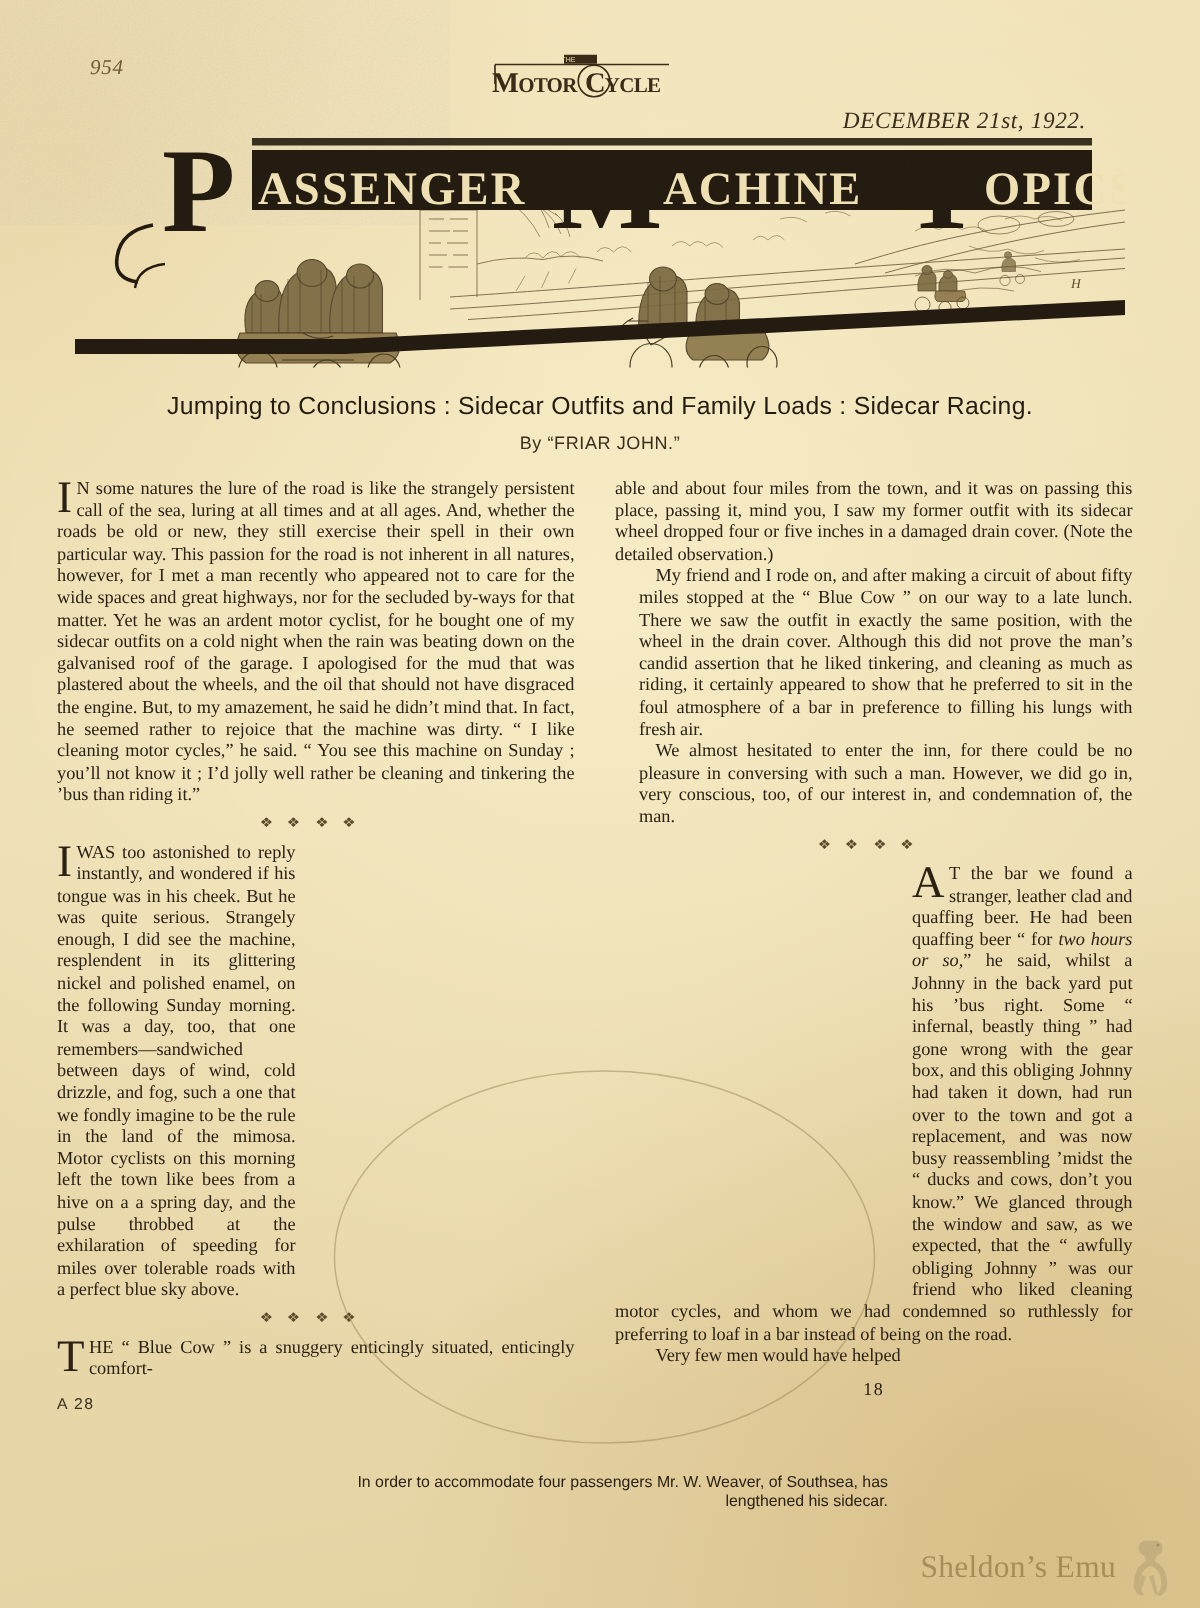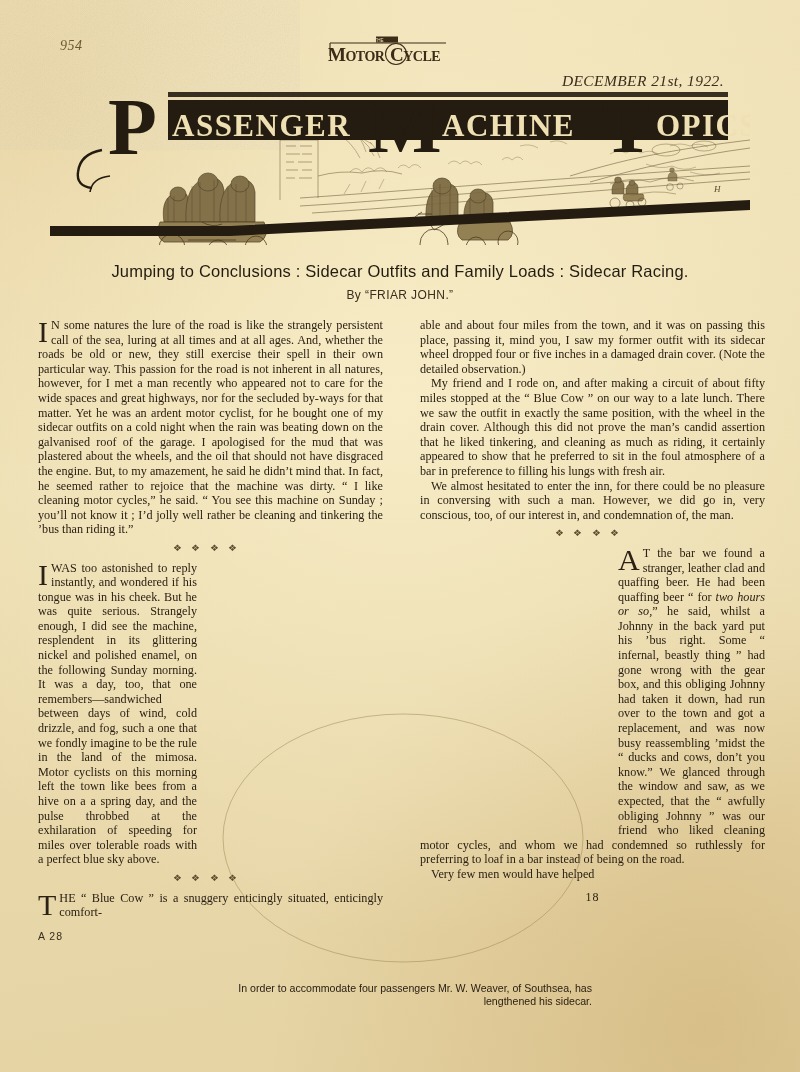--- a/index.html
+++ b/index.html
@@ -37,23 +37,23 @@
   .titleblk{position:absolute;left:0;top:262px;width:800px;text-align:center;}
   .artitle{font-family:"Liberation Sans",sans-serif;font-size:16.5px;font-weight:400;color:#241c10;letter-spacing:.2px;white-space:nowrap;}
   .byline{font-family:"Liberation Sans",sans-serif;font-size:12px;color:#3a2e1c;margin-top:7px;letter-spacing:.4px;}
 
   
   .cols{position:absolute;left:38px;top:318px;width:730px;height:700px;}
   .col{position:absolute;top:0;width:345px;height:700px;
        font-size:12.2px;line-height:14.6px;text-align:justify;
        color:#2b2114;-webkit-hyphens:none;hyphens:none;}
   .colL{left:0;}
-  .colR{left:382px;}
+  .colR{left:372px;}
   .col p{margin:0;text-indent:0;}
-  .col p + p{text-indent:11px;}
+  .col p + p{text-indent:11px;margin-left:16px;}
   .dropcap{float:left;font-size:30px;line-height:23px;padding:1px 3px 0 0;margin-top:1px;font-weight:400;}
   .orn{display:block;text-align:center;letter-spacing:10px;font-size:9px;color:#5d4b2c;margin:4px 0 5px 0;}
   .orn span{display:inline-block;transform:scaleX(1.1);}
   em{font-style:italic;}
   
   .figspacerL{float:right;width:178px;height:275px;margin:6px 0 0 8px;}
   .figspacerR{float:left;width:190px;height:275px;margin:6px 8px 0 0;}
   .sig{font-family:"Liberation Sans",sans-serif;font-size:10.5px;letter-spacing:1px;color:#3a2e1c;margin-top:9px;}
   .sigR{font-family:"Liberation Serif",serif;font-size:12px;letter-spacing:1px;color:#2b2114;text-align:center;margin-top:8px;}
 
@@ -417,14 +417,26 @@
           <rect x="0" y="0" width="390" height="272" filter="url(#ph)" opacity=".22"></rect>
           <rect x="0" y="0" width="390" height="272" fill="#b49a60" opacity=".20"></rect>
         </g>
 
         <ellipse cx="195" cy="132" rx="180" ry="124" fill="none" stroke="#9a8654" stroke-width="1" opacity=".5"></ellipse>
       </svg>
     </div>
     <div class="caption">In order to accommodate four passengers Mr. W. Weaver, of Southsea, has lengthened his sidecar.</div>
   </div>
 
+  <div class="wm">
+    <div class="wm-text">Sheldon’s Emu</div>
+    <svg width="34" height="40" viewBox="0 0 34 40" xmlns="http://www.w3.org/2000/svg">
+      <g fill="#b3a074">
+        <path d="M21 3 q6 0 6 5 q0 4 -4 5 l-1 4 q7 3 8 12 q1 9 -5 11 l-2 -1 q4 -3 3 -10 q-1 -7 -7 -9
+                 q-6 2 -7 9 q-1 7 3 10 l-2 1 q-6 -2 -5 -11 q1 -9 8 -12 l-1 -4 q-4 -1 -4 -5 q0 -5 6 -5 z"></path>
+        <path d="M13 26 l-3 13 h2 l4 -12 z"></path>
+        <path d="M21 26 l3 13 h-2 l-4 -12 z"></path>
+        <circle cx="24" cy="6" r="1" fill="#7b6434"></circle>
+      </g>
+    </svg>
+  </div>
 
 </div>
 
 </body></html>

